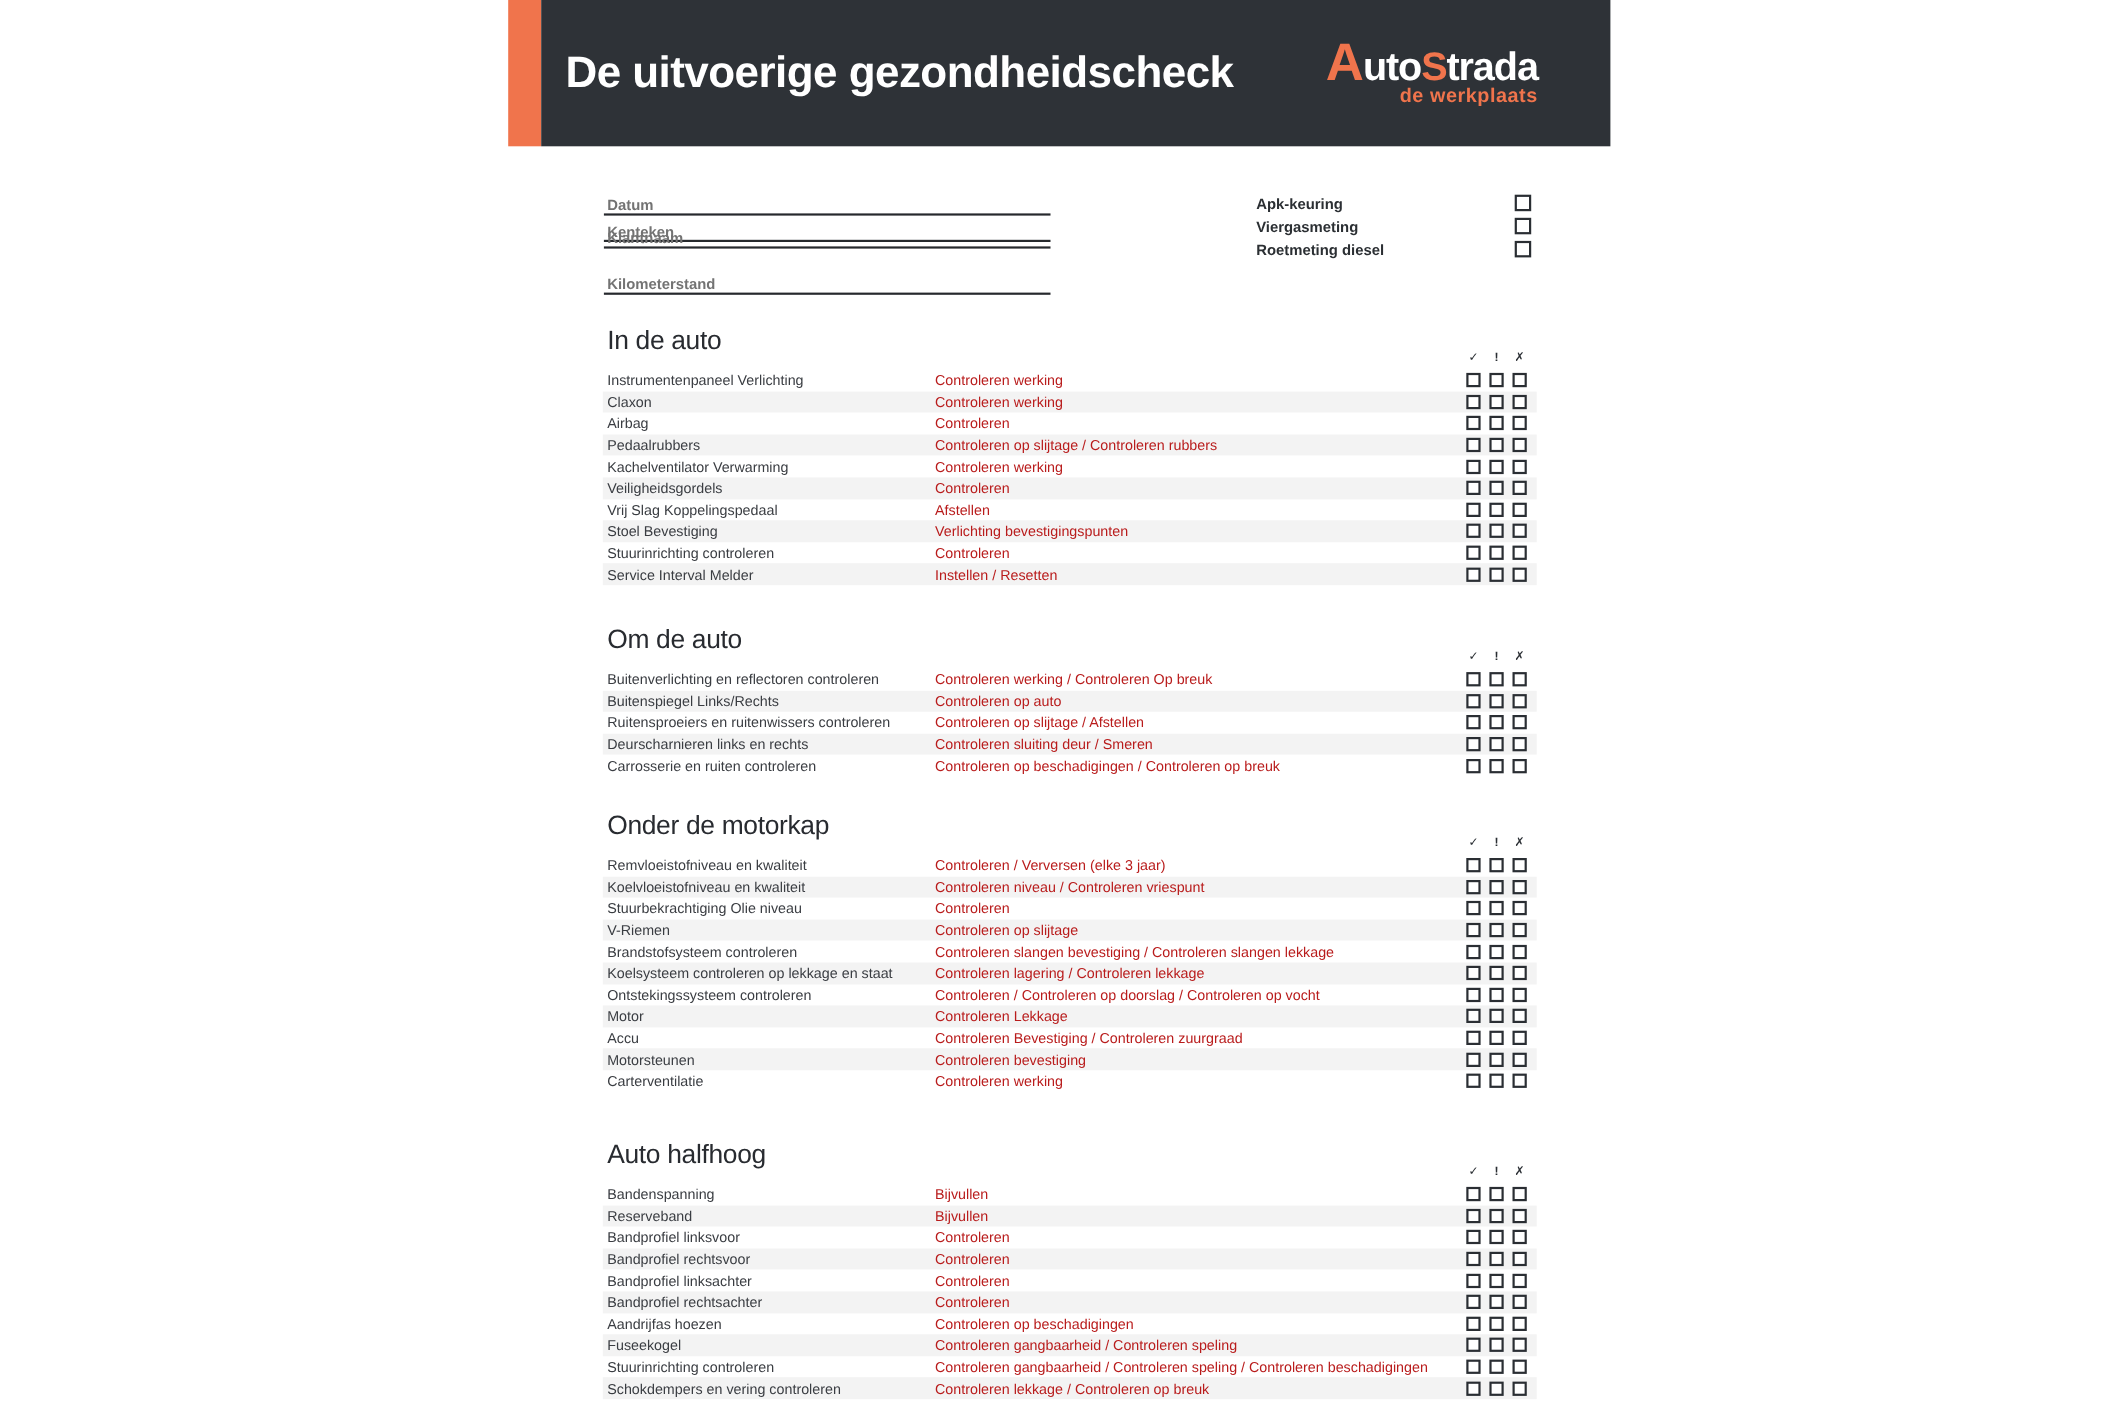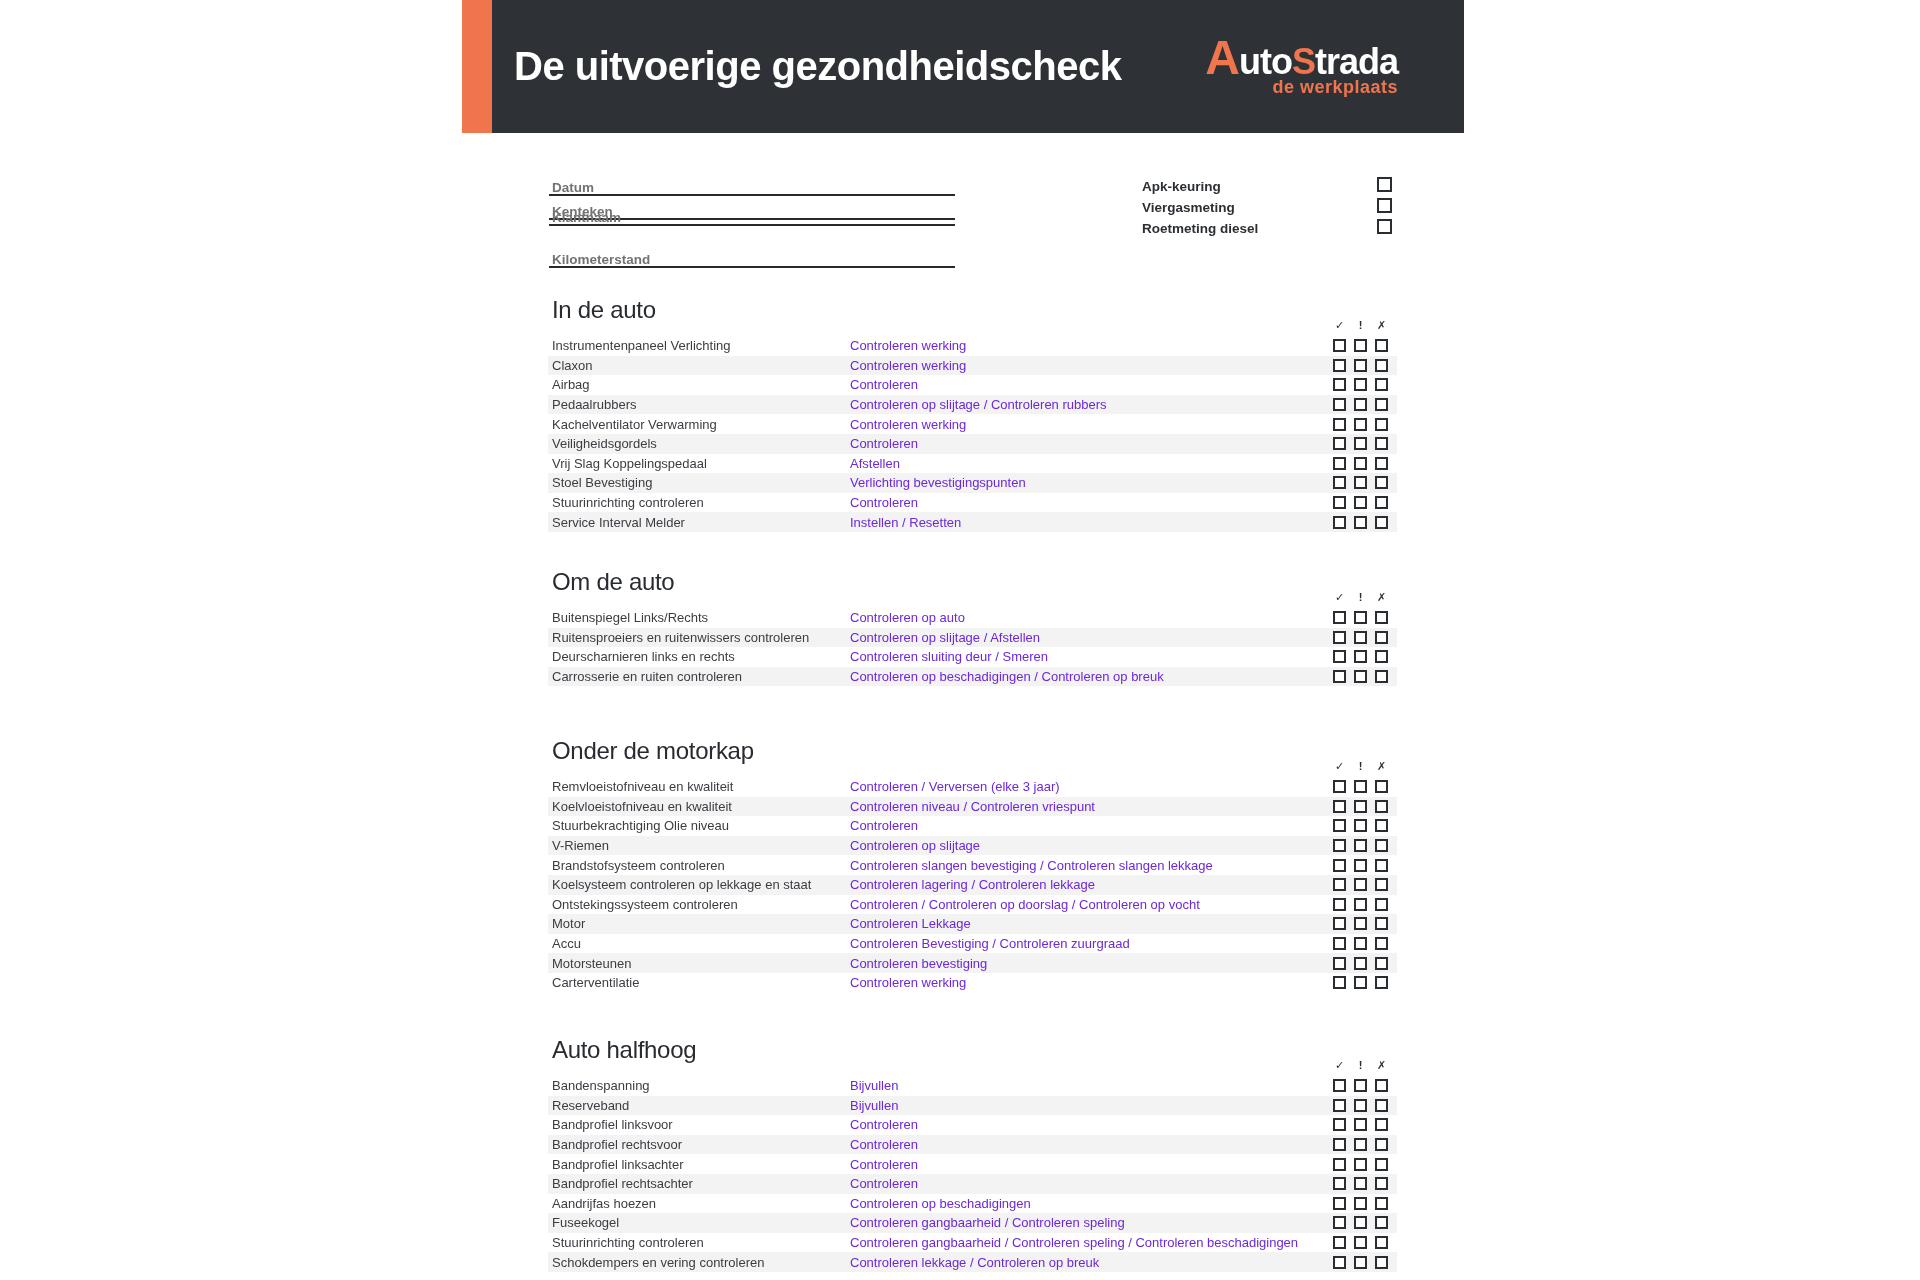--- a/index.html
+++ b/index.html
@@ -48,21 +48,21 @@
           display:flex;align-items:center;box-sizing:border-box;padding-right:9px;}
   .legend .spacer{flex:1;}
   .legend-cell{width:13px;margin-left:8px;text-align:center;font-size:11px;
                font-weight:bold;color:#2A2E33;line-height:13px;}
   .rows{position:absolute;left:86px;top:40px;width:849px;}
   .row{display:flex;align-items:center;height:19.6px;box-sizing:border-box;
        padding-right:9px;}
   .row:nth-child(even){background:var(--stripe,#F3F3F3);}
   .c-item{width:302px;flex:none;box-sizing:border-box;padding-left:4px;
           font-size:13px;color:#3A3D42;white-space:nowrap;overflow:hidden;}
-  .c-action{flex:1;font-size:13px;color:#6d28d9;white-space:nowrap;overflow:hidden;}
+  .c-action{flex:1;font-size:13px;color:#b91c1c;white-space:nowrap;overflow:hidden;}
   .c-boxes{display:flex;flex:none;}
   .cb{width:9px;height:9px;border:2px solid #2A2E33;background:#fff;margin-left:8px;}
 </style>
 </head>
 <body>
 
 <div class="doc">
 
   <div class="hdr">
     <div class="accent-bar"></div>
@@ -227,20 +227,29 @@
 
   <div class="section s1">
     <h2 class="sec-title">Om de auto</h2>
     <div class="legend">
       <span class="spacer"></span>
       <span class="legend-cell">✓</span>
       <span class="legend-cell">!</span>
       <span class="legend-cell">✗</span>
     </div>
     <div class="rows">
+  <div class="row">
+    <div class="c-item">Buitenverlichting en reflectoren controleren</div>
+    <div class="c-action">Controleren werking / Controleren Op breuk</div>
+    <div class="c-boxes">
+      <span class="cb"></span>
+      <span class="cb"></span>
+      <span class="cb"></span>
+    </div>
+  </div>
 
   <div class="row">
     <div class="c-item">Buitenspiegel Links/Rechts</div>
     <div class="c-action">Controleren op auto</div>
     <div class="c-boxes">
       <span class="cb"></span>
       <span class="cb"></span>
       <span class="cb"></span>
     </div>
   </div>

